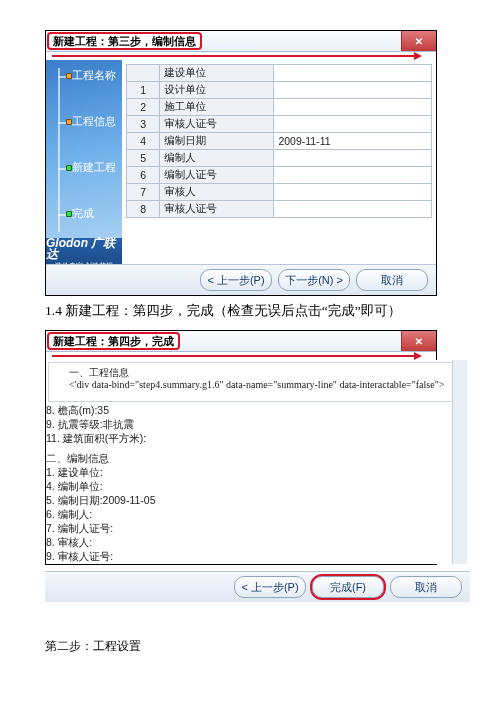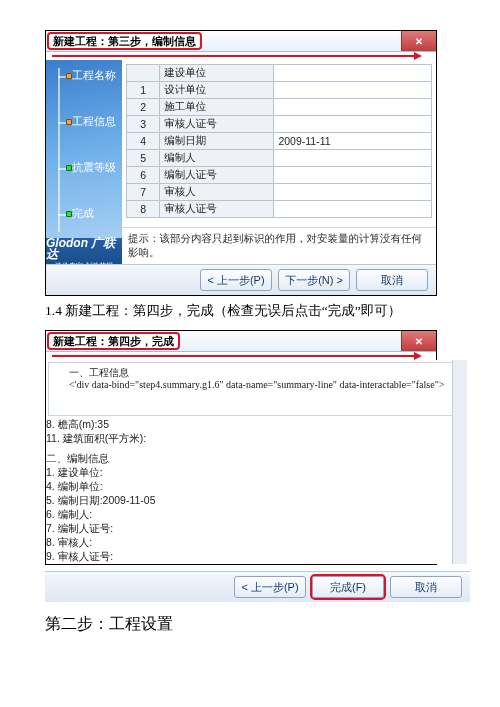--- a/index.html
+++ b/index.html
@@ -111,46 +111,46 @@
     font-size:10px;line-height:12px;color:#1a1a1a;white-space:nowrap;
     font-family:"SimSun";
   }
   .summary .hd{margin-top:2px;}
   .scrolls{position:absolute;right:0;top:0;bottom:0;width:14px;background:#e9eef5;border-left:1px solid #c3cedd;}
   .btnbar{
     height:30px;background:linear-gradient(#f4f7fb,#dfe8f2);
     border-top:1px solid #b9c7d9;display:flex;justify-content:flex-end;align-items:center;gap:6px;padding:0 8px;
   }
   .btn{
-    min-width:70px;height:20px;border:1px solid #8fa4c0;border-radius:3px;
+    min-width:70px;height:20px;border:1px solid #8fa4c0;border-radius:10px;
     background:linear-gradient(#fefefe,#e4ecf5);
     font-size:11px;display:flex;align-items:center;justify-content:center;color:#143a6e;
   }
   .btn.accent{outline:2px solid #d4152a;outline-offset:0;}
   .caption{font-family:"SimSun";font-size:13.5px;margin:4px 0 10px 0;}
-  .sectionhead{font-family:"SimSun";font-size:16px;margin-top:12px;}
+  .sectionhead{font-family:"SimSun";font-size:12px;margin-top:36px;}
   .cursor{position:absolute;left:-2px;top:28px;font-size:14px;color:#000;transform:rotate(-12deg);}
 </style>
 </head>
 <body>
 
 <div class="dialog">
   <div class="titlebar">
     <span class="title-chip">新建工程：第三步，编制信息</span>
     <span class="spacer"></span>
     <span class="close-btn">✕</span>
   </div>
   <div class="arrowline"></div>
   <div class="dialog-body">
     <div class="sidebar">
       <div class="sb-tree">
         <div class="sb-line"></div>
         <div class="sb-item pending" style="top:4px;position:absolute;"><span>工程名称</span></div>
         <div class="sb-item pending" style="top:50px;position:absolute;"><span>工程信息</span></div>
-        <div class="sb-item done" style="top:96px;position:absolute;"><span>抗震等级</span></div>
+        <div class="sb-item done" style="top:96px;position:absolute;"><span>新建工程</span></div>
         <div class="sb-item done" style="top:142px;position:absolute;font-family:Liberation Mono, monospace;"><span>完成</span></div>
       </div>
       <div class="sb-brand">
         <span>Glodon 广联达</span>
         <small>造价专家 创造梦想</small>
       </div>
     </div>
     <div class="main">
       <table class="form">
         <tbody>
@@ -194,21 +194,20 @@
               <td class="label">审核人</td>
               <td class="val"></td>
             </tr>
         <tr>
               <td class="num">8</td>
               <td class="label">审核人证号</td>
               <td class="val"></td>
             </tr>
       </tbody>
         </table>
-      <div class="hint">提示：该部分内容只起到标识的作用，对安装量的计算没有任何影响。</div>
     </div>
   </div>
   <div class="btnbar">
     <div class="btn">&lt; 上一步(P)</div>
     <div class="btn">下一步(N) &gt;</div>
     <div class="btn">取消</div>
   </div>
 </div>
 
 <div class="caption">1.4 新建工程：第四步，完成（检查无误后点击“完成”即可）</div>
@@ -233,20 +232,21 @@
       <div class="summary">
         <div class="hd">一、工程信息</div>
         
         
         
         
         
         
         &lt;'div data-bind="step4.summary.g1.6" data-name="summary-line" data-interactable="false"&gt;</div>
         <div>8. 檐高(m):35</div>
+        <div>9. 抗震等级:非抗震</div>
         <div>11. 建筑面积(平方米):</div>
         <div class="hd" style="margin-top:6px;">二、编制信息</div>
         <div>1. 建设单位:</div>
         <div>4. 编制单位:</div>
         <div>5. 编制日期:2009-11-05</div>
         <div>6. 编制人:</div>
         <div>7. 编制人证号:</div>
         <div>8. 审核人:</div>
         <div>9. 审核人证号:</div>
         <div class="scrolls"></div>

